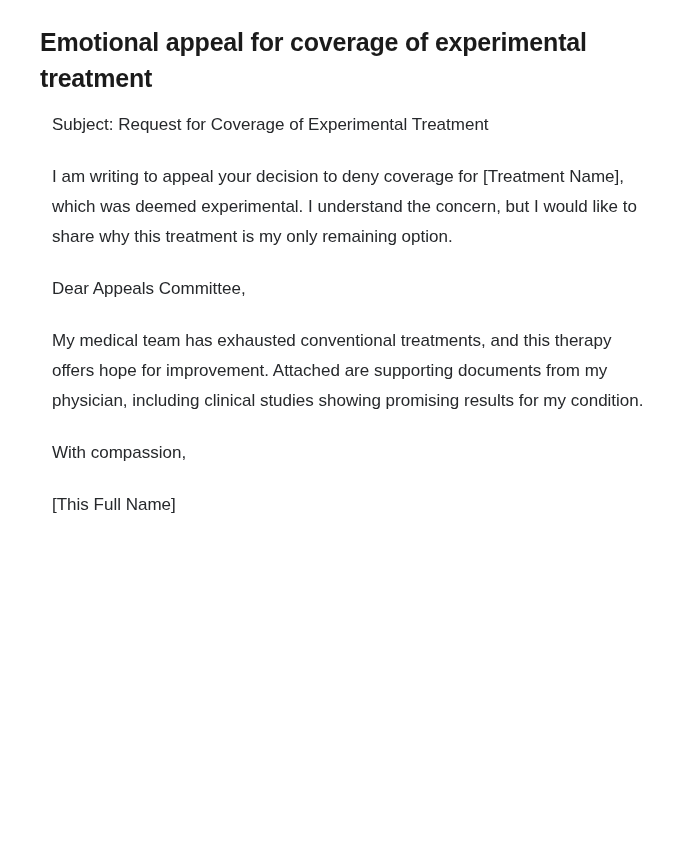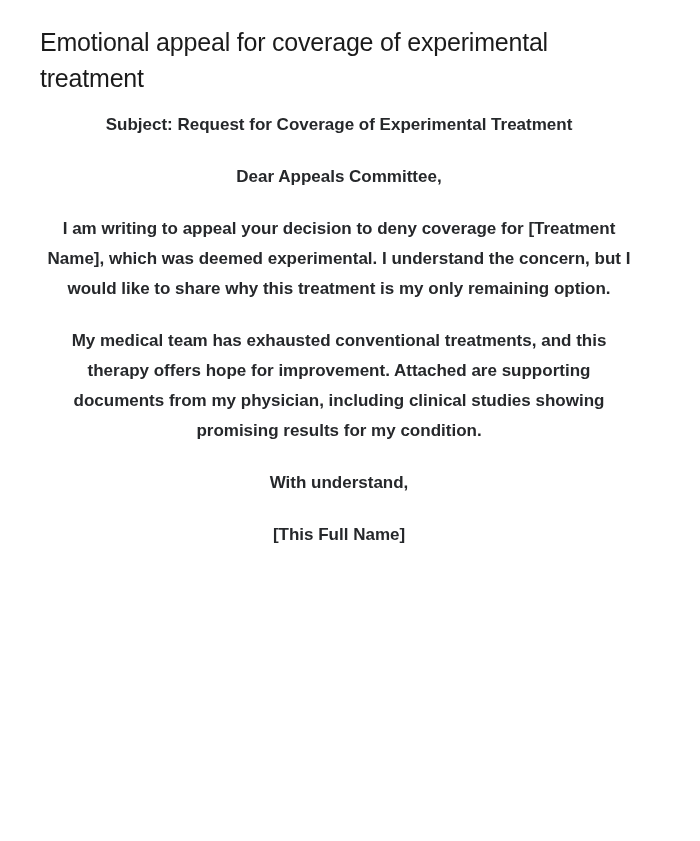--- a/index.html
+++ b/index.html
@@ -19,45 +19,44 @@
     width: 700px;
     height: 841px;
     background: #ffffff;
     box-sizing: border-box;
     padding: 24px 40px 0 40px;
     overflow: hidden;
   }
   .doc-title {
     font-size: 25px;
     line-height: 36px;
-    font-weight: normal;
+    font-weight: bold;
     letter-spacing: -0.2px;
     color: #1b1b1b;
     margin: 0 0 14px 0;
     max-width: 590px;
   }
   .doc-body p {
     font-size: 17px;
     line-height: 30px;
     color: #26282b;
-    margin: 0 0 22px 0;
+    margin: 0 0 22px 12px;
     max-width: 598px;
-    font-weight: bold;
-    text-align: center;
+    font-weight: normal;
   }
   .doc-body p:last-child {
     margin-bottom: 0;
   }
 </style>
 </head>
 <body>
 
 <div class="page">
   <h1 class="doc-title">Emotional appeal for coverage of experimental treatment</h1>
   <div class="doc-body">
     <p>Subject: Request for Coverage of Experimental Treatment</p>
+    <p>I am writing to appeal your decision to deny coverage for [Treatment Name], which was deemed experimental. I understand the concern, but I would like to share why this treatment is my only remaining option.</p>
     <p>Dear Appeals Committee,</p>
-    <p>I am writing to appeal your decision to deny coverage for [Treatment Name], which was deemed experimental. I understand the concern, but I would like to share why this treatment is my only remaining option.</p>
     <p>My medical team has exhausted conventional treatments, and this therapy offers hope for improvement. Attached are supporting documents from my physician, including clinical studies showing promising results for my condition.</p>
-    <p>With understand,</p>
+    <p>With compassion,</p>
     <p>[This Full Name]</p>
   </div>
 </div>
 
 </body></html>

